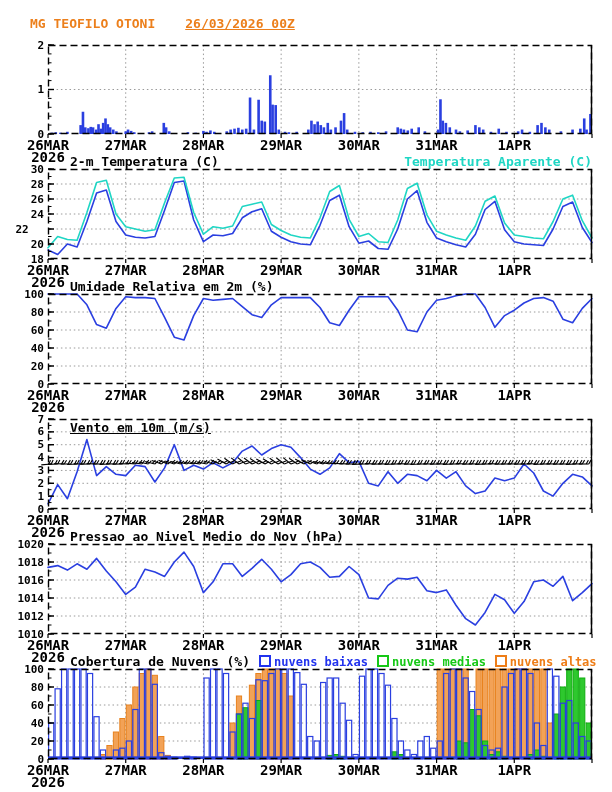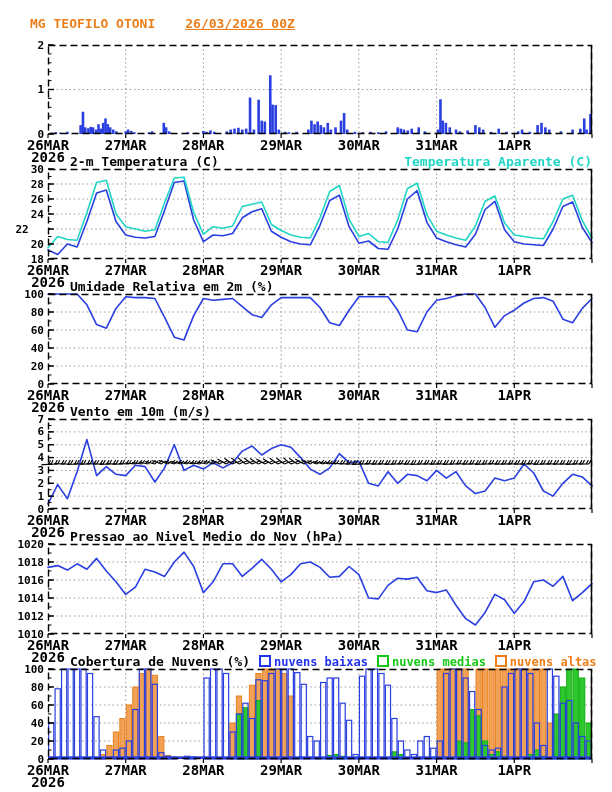--- a/index.html
+++ b/index.html
@@ -291,21 +291,21 @@
       <div class="xlab" style="left: 16px; top: 108px;">26MAR</div>
       <div class="xlab" style="left: 93.7143px; top: 108px;">27MAR</div>
       <div class="xlab" style="left: 171.429px; top: 108px;">28MAR</div>
       <div class="xlab" style="left: 249.143px; top: 108px;">29MAR</div>
       <div class="xlab" style="left: 326.857px; top: 108px;">30MAR</div>
       <div class="xlab" style="left: 404.571px; top: 108px;">31MAR</div>
       <div class="xlab" style="left: 482.286px; top: 108px;">1APR</div>
       <div class="xlab" style="left: 16px; top: 119.5px;">2026</div>
     </div>
   <div class="panel" style="top: 404px; height: 133px;">
-      <div class="ptitle" style="left: 70px; top: 0px;">Vento em 10m (m/s)</div>
+      <div class="ptitle" style="left: 70px; top: 16px; text-decoration: underline;">Vento em 10m (m/s)</div>
       <svg width="546" height="92" style="left:48px;top:15px;">
         <line x1="77.71428571428571" y1="0" x2="77.71428571428571" y2="90" stroke="#9a9a9a" stroke-width="1" stroke-dasharray="1.5 2.8"></line>
         <line x1="155.42857142857142" y1="0" x2="155.42857142857142" y2="90" stroke="#9a9a9a" stroke-width="1" stroke-dasharray="1.5 2.8"></line>
         <line x1="233.1428571428571" y1="0" x2="233.1428571428571" y2="90" stroke="#9a9a9a" stroke-width="1" stroke-dasharray="1.5 2.8"></line>
         <line x1="310.85714285714283" y1="0" x2="310.85714285714283" y2="90" stroke="#9a9a9a" stroke-width="1" stroke-dasharray="1.5 2.8"></line>
         <line x1="388.57142857142856" y1="0" x2="388.57142857142856" y2="90" stroke="#9a9a9a" stroke-width="1" stroke-dasharray="1.5 2.8"></line>
         <line x1="466.2857142857142" y1="0" x2="466.2857142857142" y2="90" stroke="#9a9a9a" stroke-width="1" stroke-dasharray="1.5 2.8"></line>
         <line x1="0" y1="77.14285714285715" x2="544" y2="77.14285714285715" stroke="#9a9a9a" stroke-width="1" stroke-dasharray="1.5 2.8"></line>
         <line x1="0" y1="64.28571428571429" x2="544" y2="64.28571428571429" stroke="#9a9a9a" stroke-width="1" stroke-dasharray="1.5 2.8"></line>
         <line x1="0" y1="51.42857142857142" x2="544" y2="51.42857142857142" stroke="#9a9a9a" stroke-width="1" stroke-dasharray="1.5 2.8"></line>

